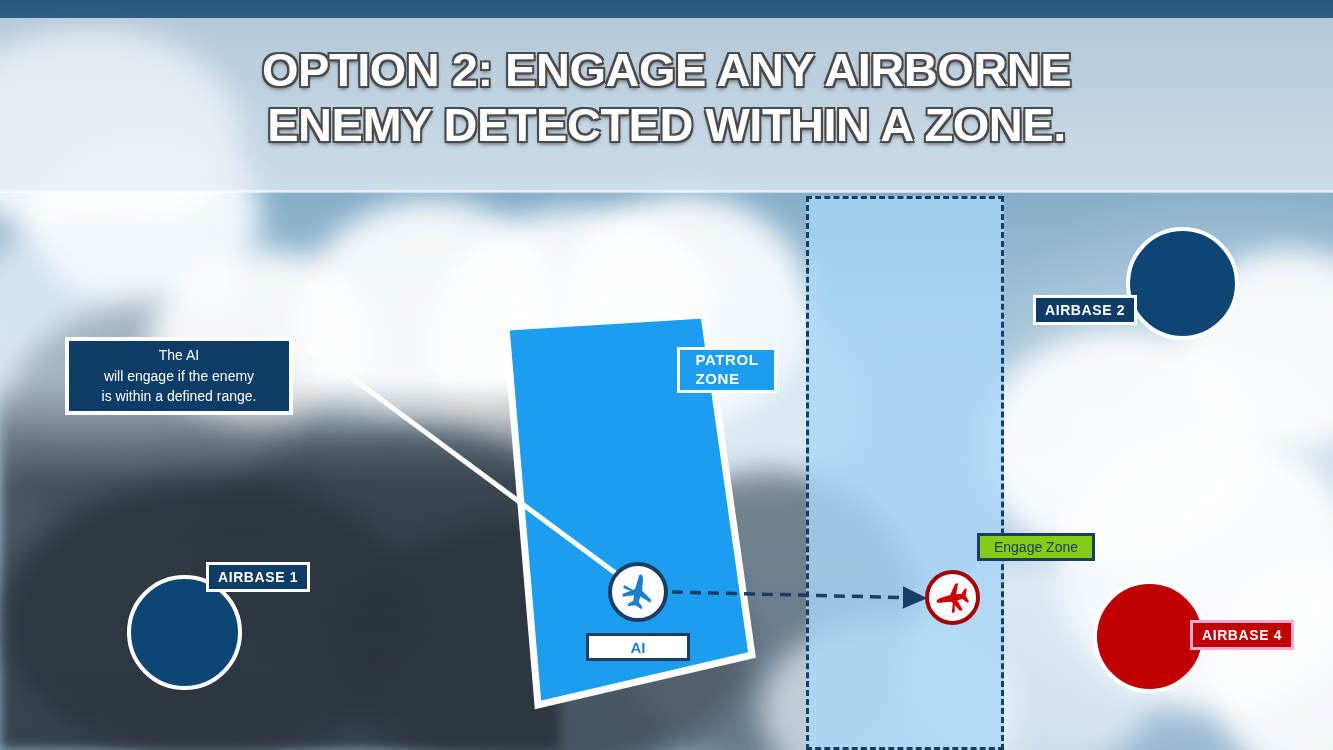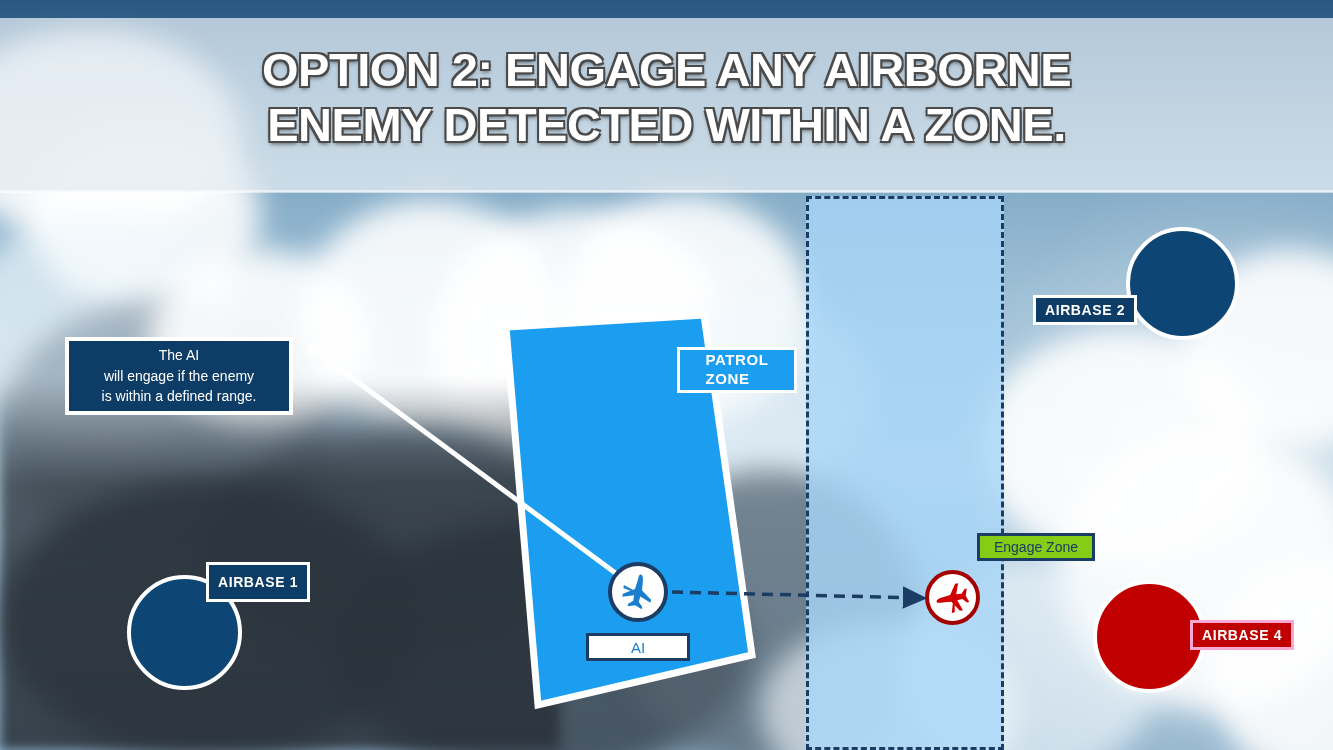--- a/index.html
+++ b/index.html
@@ -145,31 +145,31 @@
     background: #84cc16;
     color: #1b3c63;
     border: 3px solid #1b3c63;
   }
   .tag.white {
     background: #ffffff;
     color: #1b7fd0;
     border: 3px solid #1b3c63;
   }
 
-  #airbase1-label { left: 206px; top: 562px; width: 104px; height: 40px; font-size: 14px; }
+  #airbase1-label { left: 206px; top: 562px; width: 104px; height: 30px; font-size: 14px; }
   #airbase2-label { left: 1033px; top: 295px; width: 104px; height: 30px; font-size: 14px; }
   #airbase4-label { left: 1190px; top: 620px; width: 104px; height: 30px; font-size: 14px; }
-  #patrol-label   { left: 677px; top: 347px; width: 120px; height: 46px; font-size: 15px; line-height: 1.25; }
+  #patrol-label   { left: 677px; top: 347px; width: 100px; height: 46px; font-size: 15px; line-height: 1.25; }
   #engage-label   {
     left: 977px; top: 533px; width: 118px; height: 28px;
     font-size: 14px; font-weight: normal; letter-spacing: 0;
   }
   #ai-label {
     left: 586px; top: 633px; width: 104px; height: 28px;
-    font-size: 15px; font-weight: normal; letter-spacing: 0;
+    font-size: 15px; font-weight: bold; letter-spacing: 0;
   }
 
   
   .callout {
     position: absolute;
     left: 65px; top: 337px;
     width: 228px; height: 78px;
     background: #0d3d66;
     border: 4px solid #ffffff;
     box-sizing: border-box;

